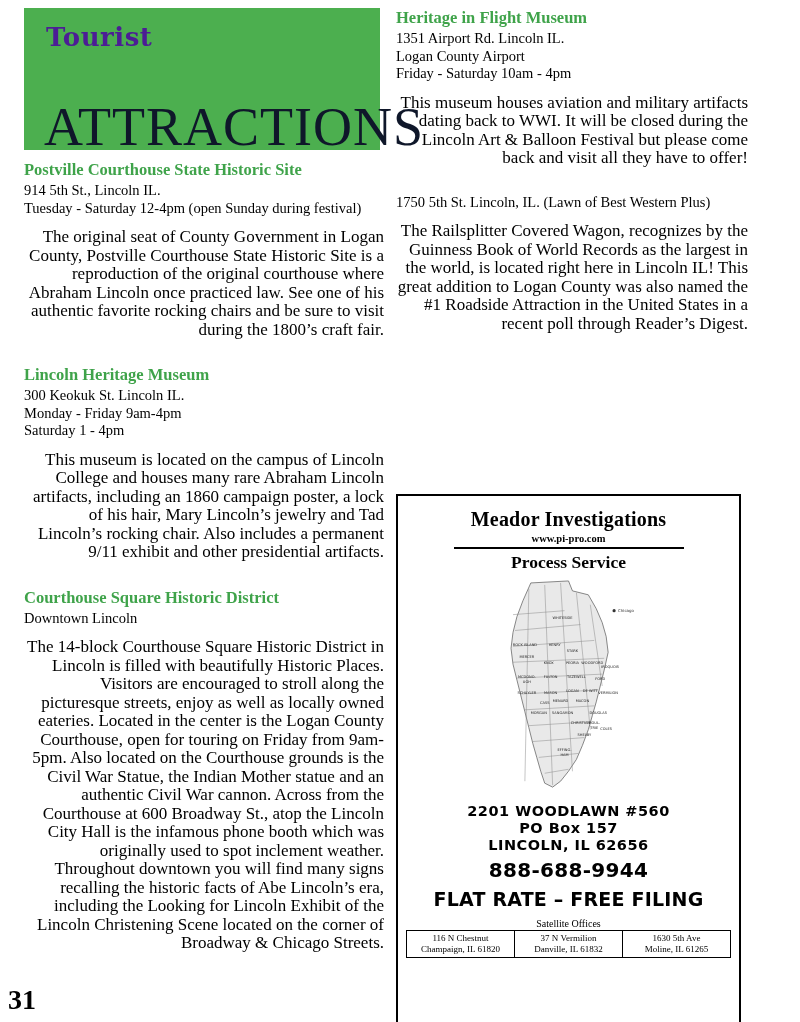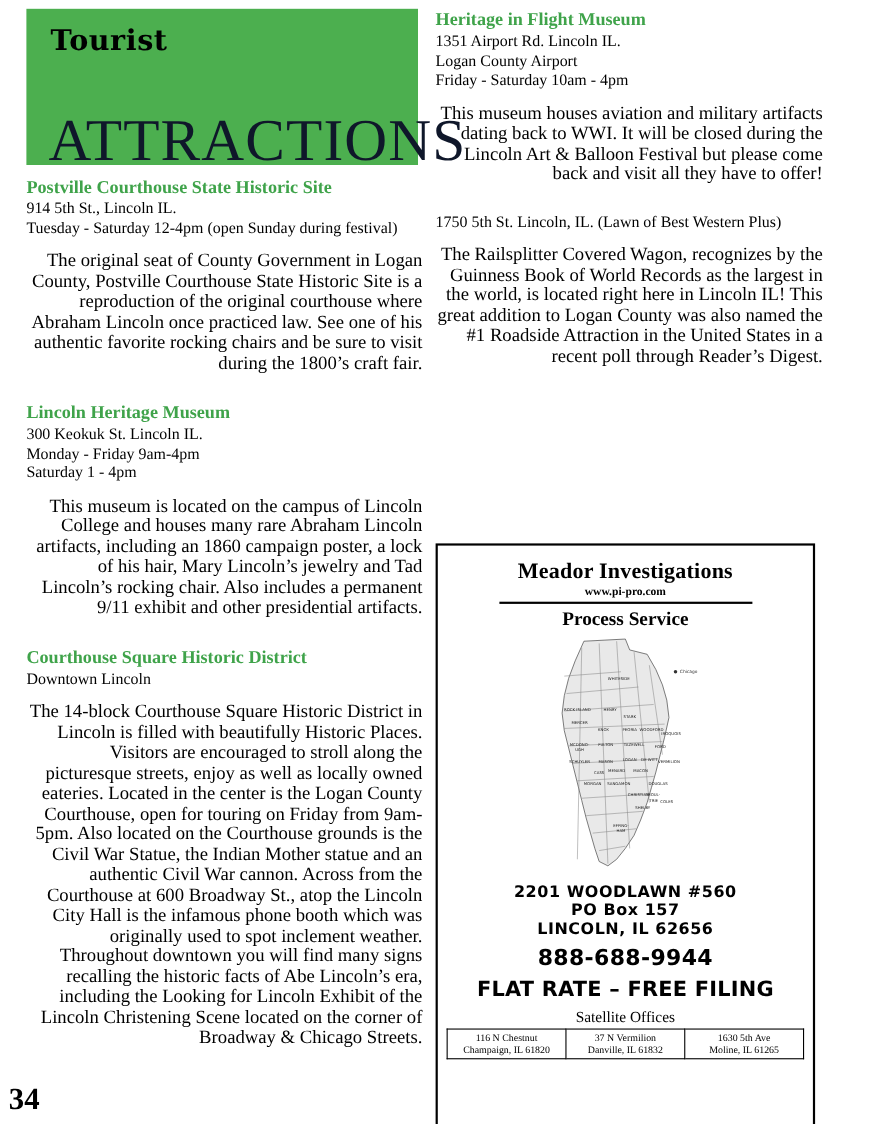--- a/index.html
+++ b/index.html
@@ -38,21 +38,21 @@
     background: #4CAF4F;
     width: 356px;
     height: 142px;
     position: relative;
     margin-bottom: 10px;
   }
   .masthead .tourist {
     position: absolute;
     left: 22px;
     top: 14px;
-    color: #000000;
+    color: #4c1d95;
     font-family: "DejaVu Serif", serif;
     font-size: 26px;
     font-weight: bold;
     letter-spacing: 0.5px;
   }
   .masthead .attractions {
     position: absolute;
     left: 20px;
     top: 46px;
     color: #0f172a;
@@ -148,21 +148,21 @@
     letter-spacing: 0.3px;
   }
   .ad-flat {
     font-family: "DejaVu Sans", sans-serif;
     font-size: 19px;
     font-weight: bold;
     margin-top: 6px;
     letter-spacing: 0.2px;
   }
   .ad-sat {
-    font-size: 14px;
+    font-size: 10px;
     margin-top: 8px;
   }
   .sat-table {
     width: 100%;
     border-collapse: collapse;
     margin-top: 1px;
     font-size: 9px;
     border-radius: 10px;
   }
   .sat-table td {
@@ -307,15 +307,15 @@
         </td>
         <td>
           <span>1630 5th Ave</span><br>
           <span>Moline, IL 61265</span>
         </td>
       </tr>
     </tbody>
       </table>
   </div>
 
-  <div class="page-number">34</div>
+  <div class="page-number">31</div>
 
 </div>
 
 </body></html>

